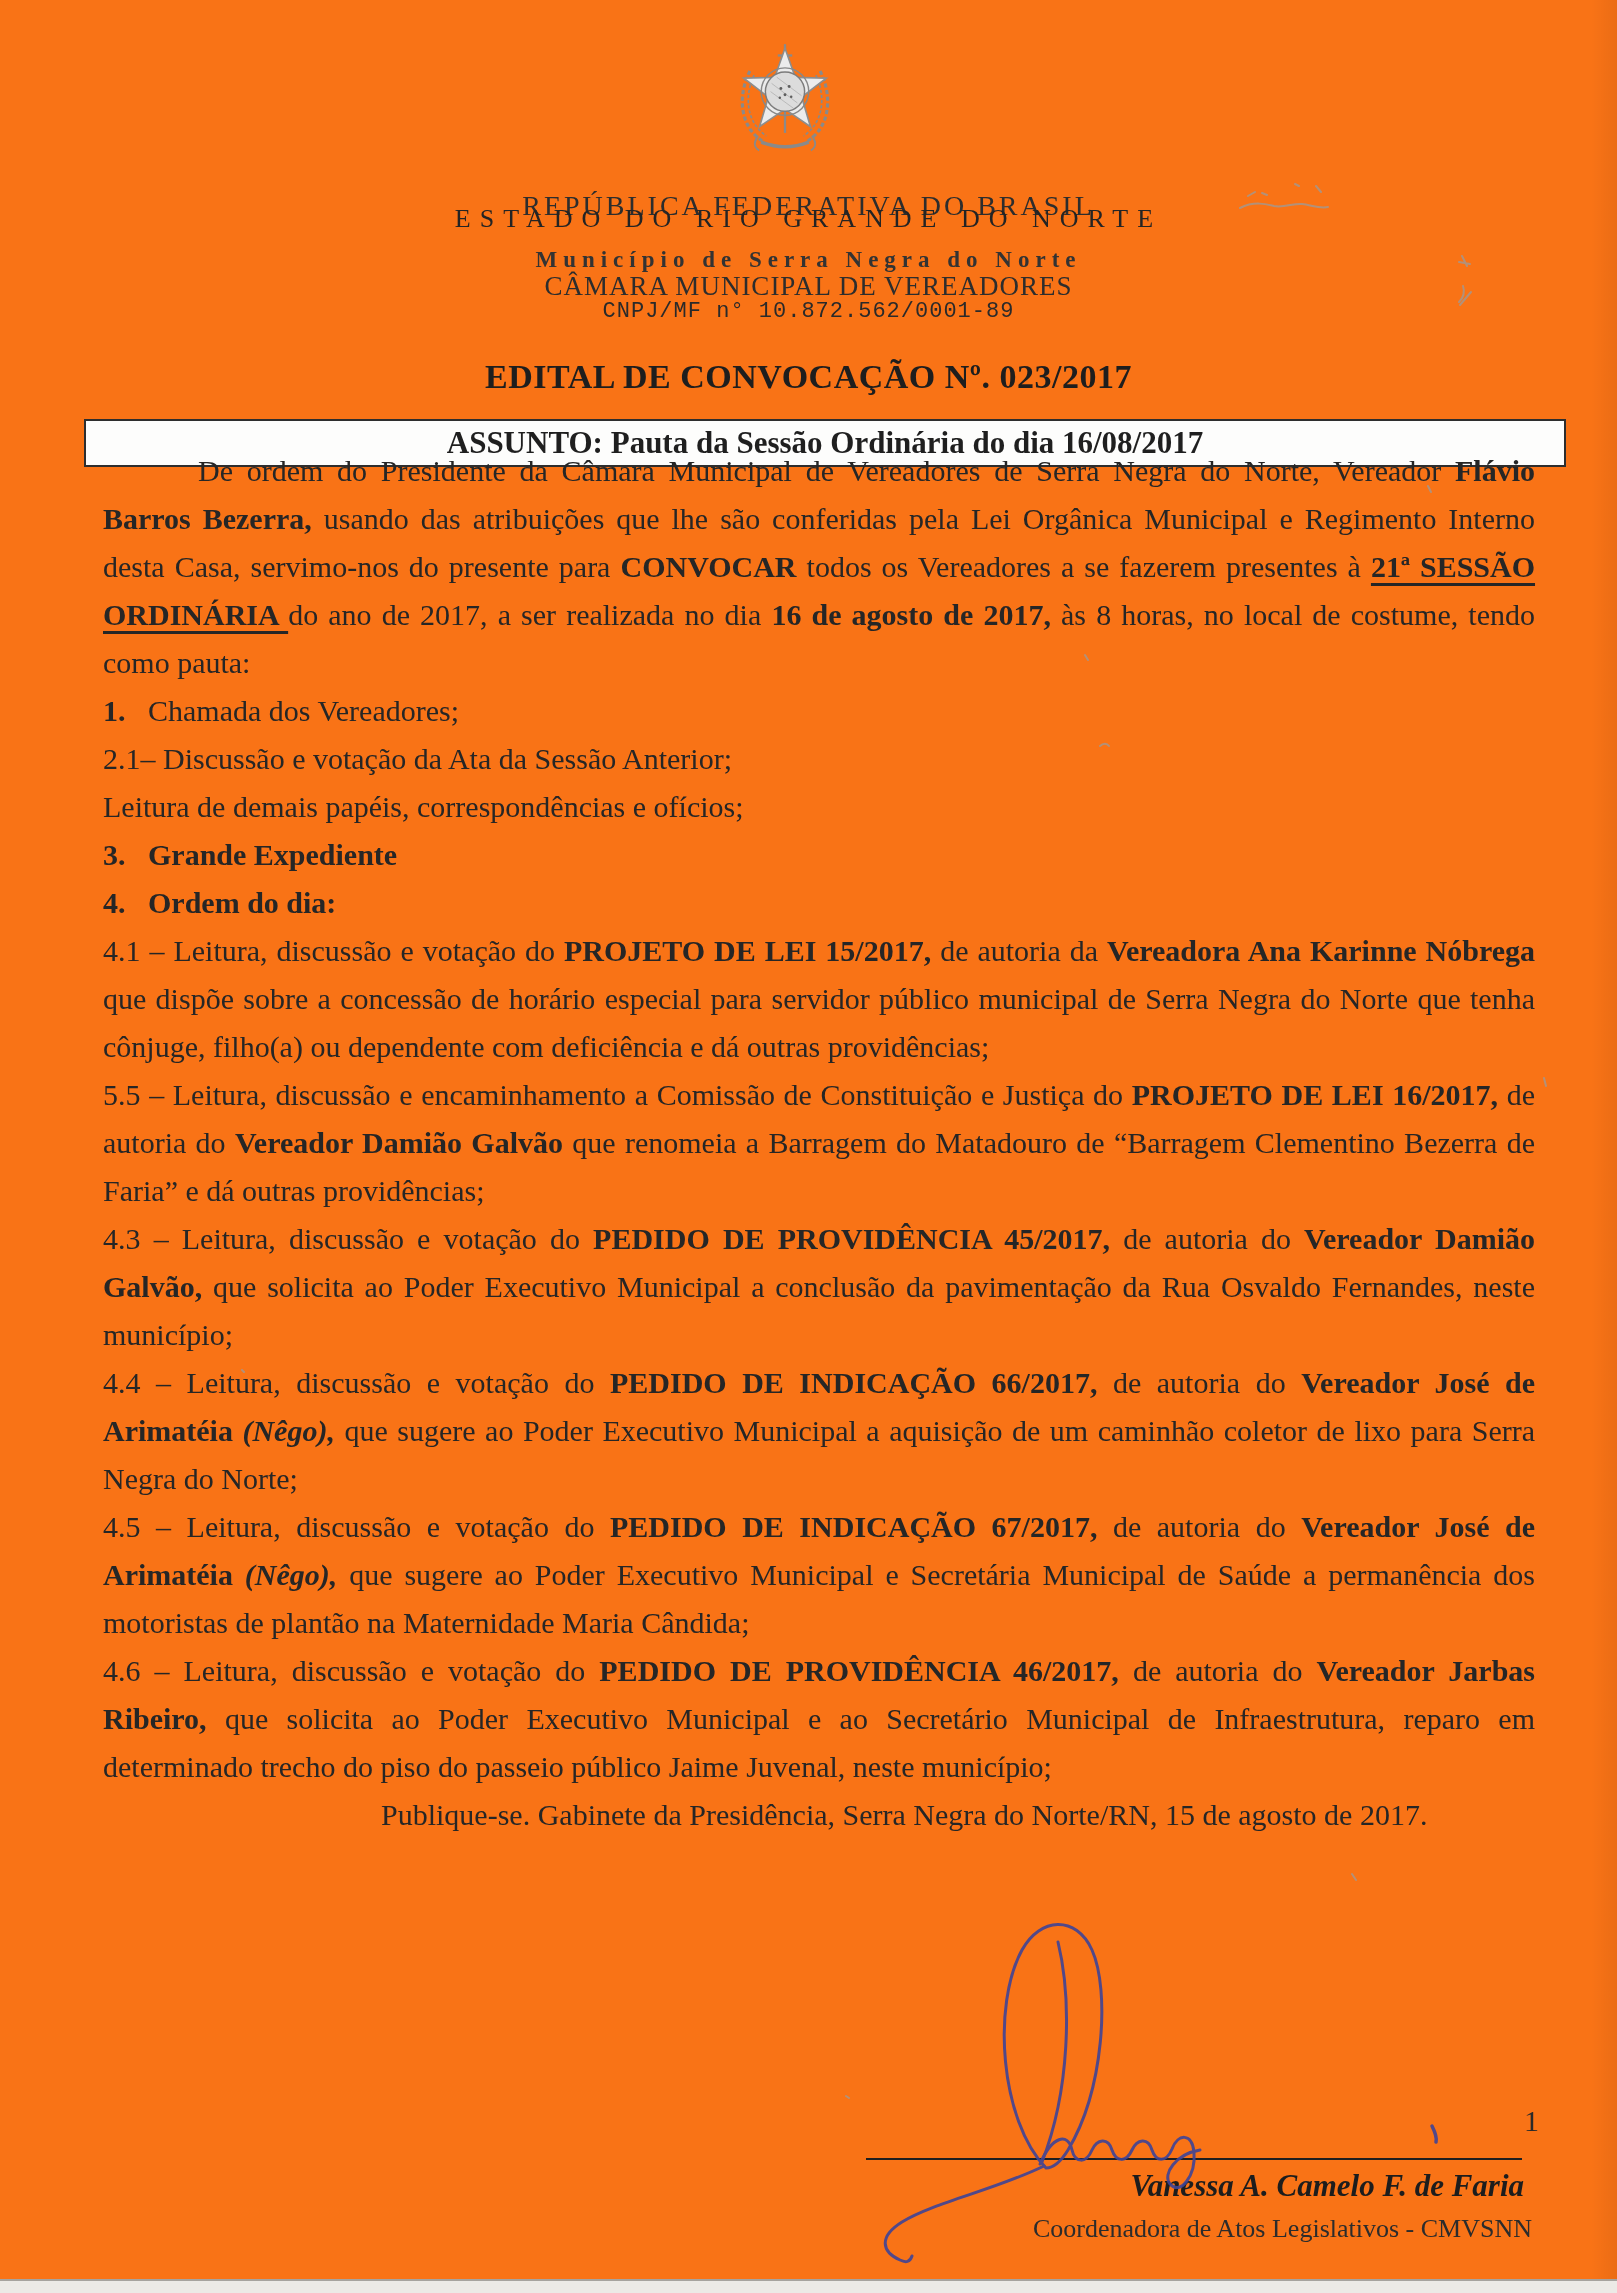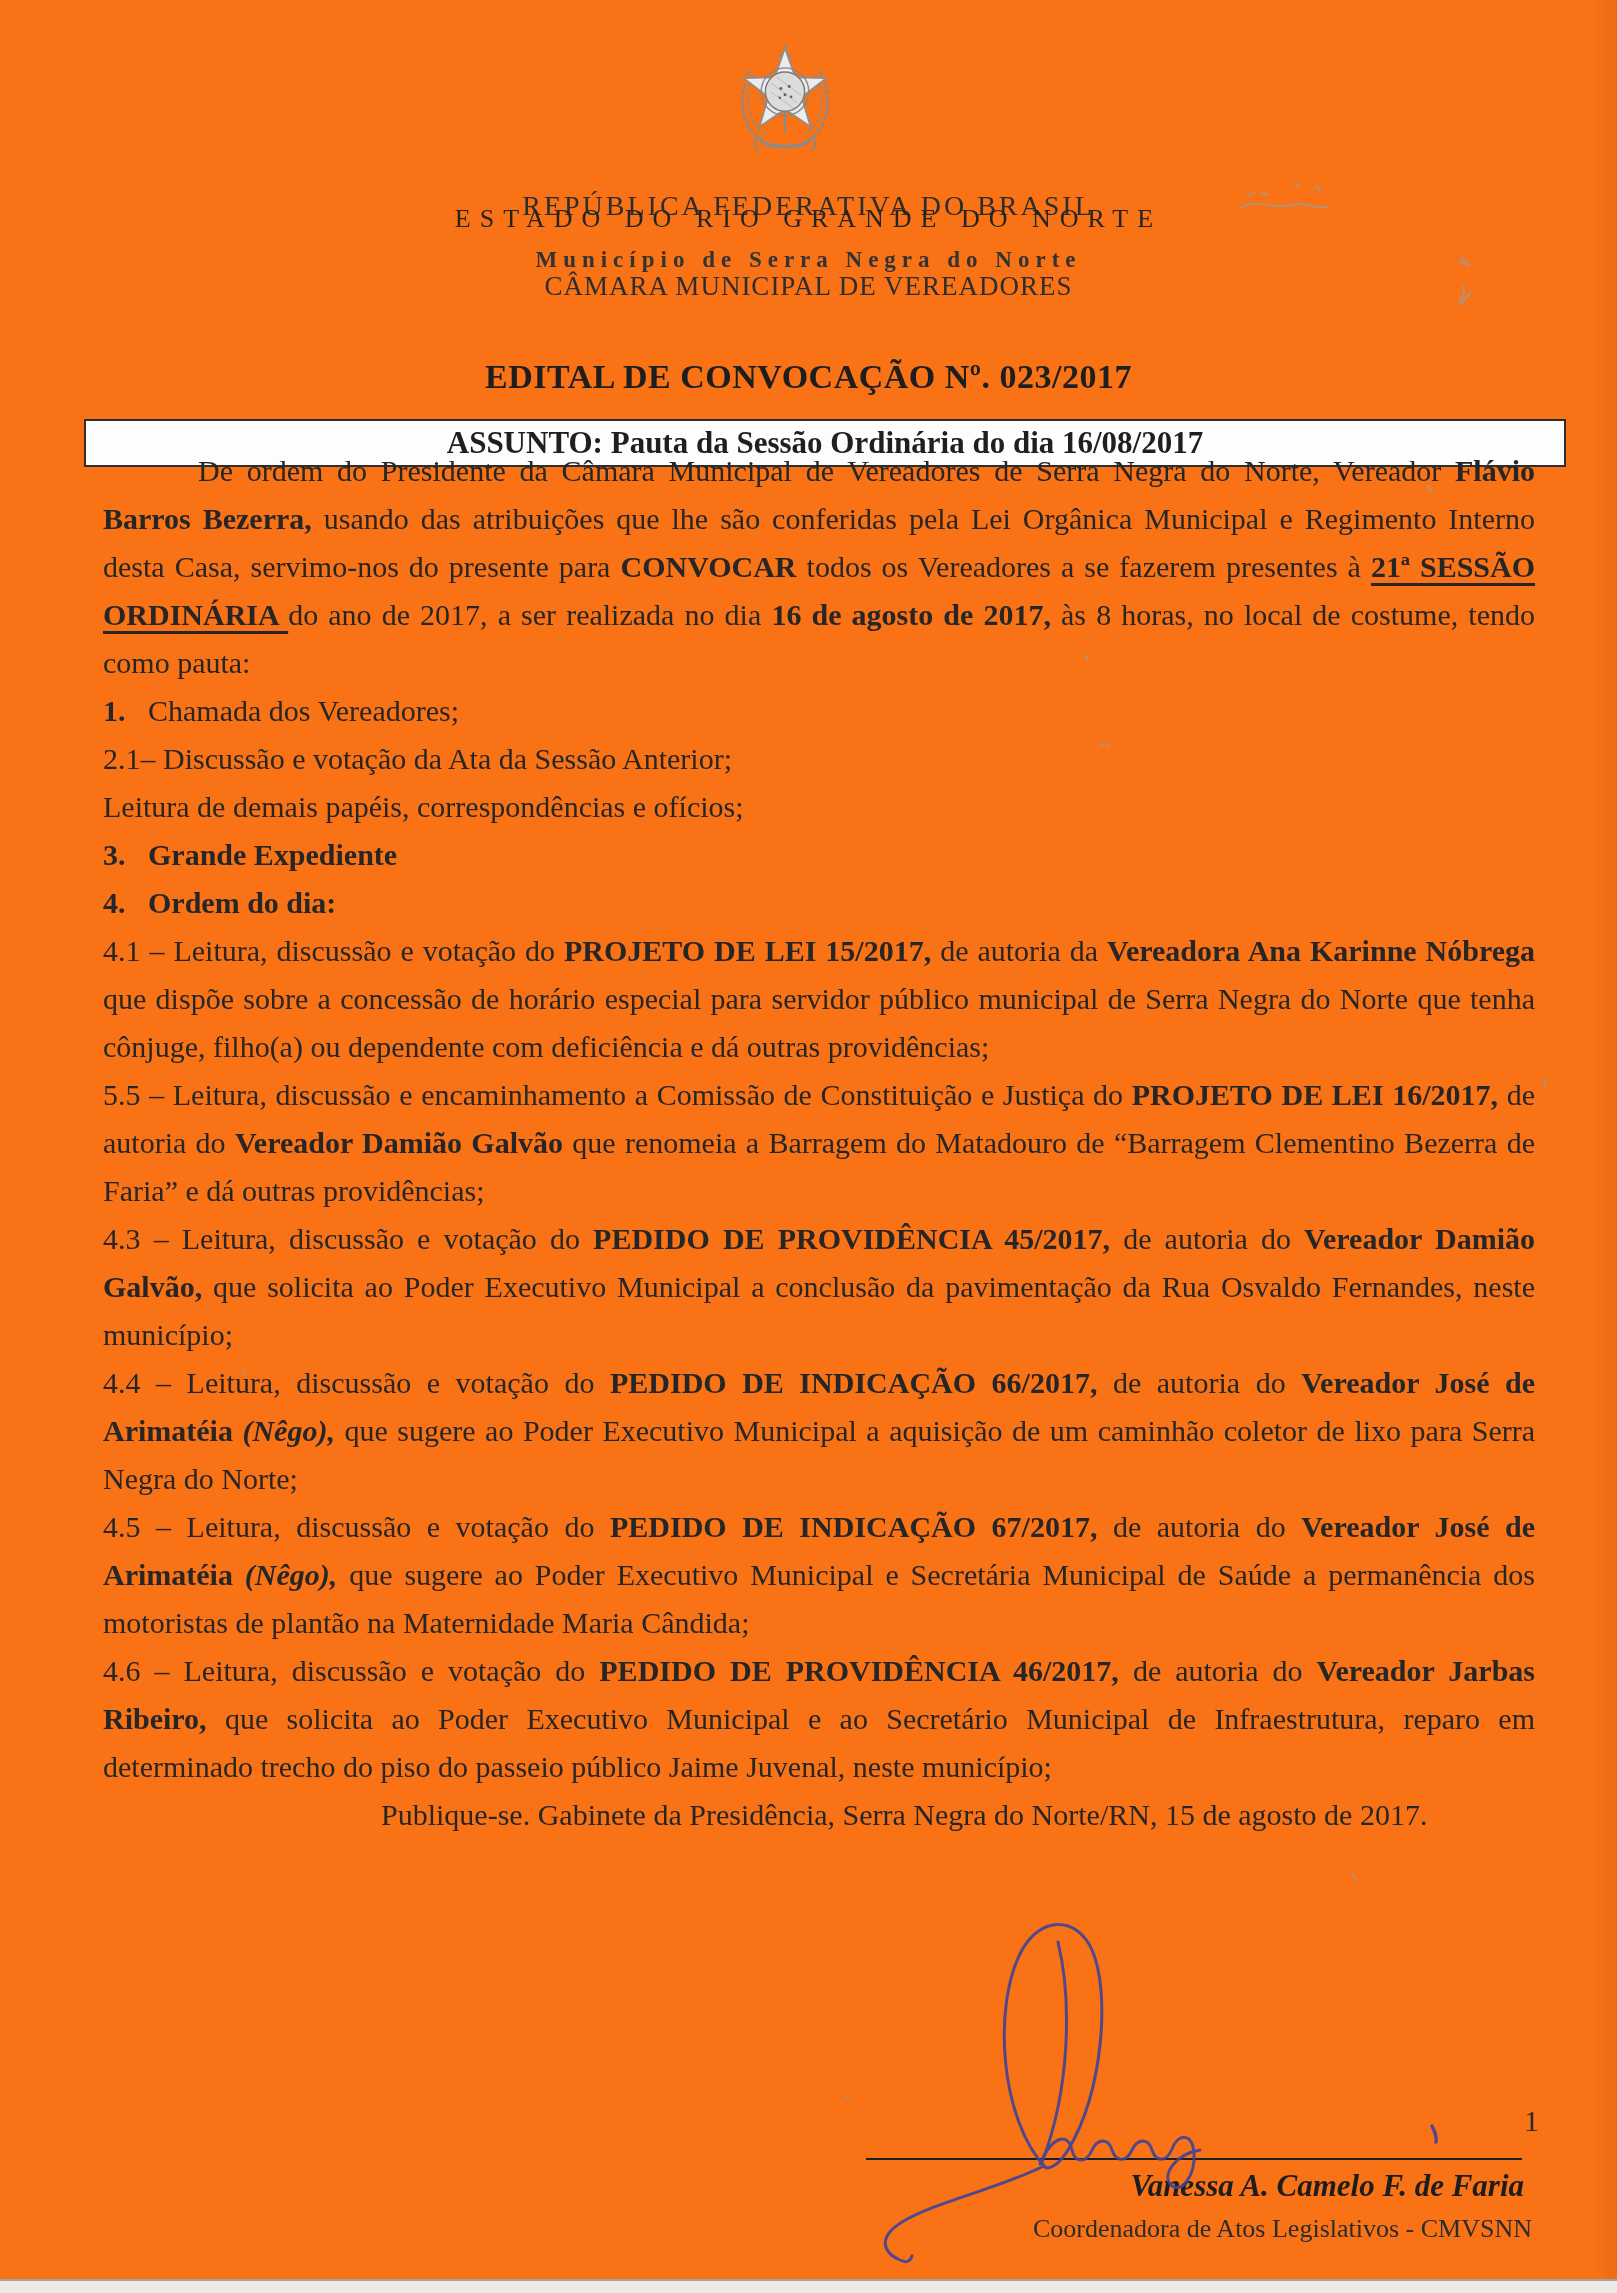--- a/index.html
+++ b/index.html
@@ -94,20 +94,21 @@
         <circle cx="50" cy="53" r="1.4"></circle>
       <circle cx="45" cy="56" r="1.2"></circle>
         <circle cx="56" cy="55" r="1.2"></circle>
     </g>
   </svg>
 
   <div class="hline h-republic">REPÚBLICA FEDERATIVA DO BRASIL</div>
   <div class="hline h-state">ESTADO DO RIO GRANDE DO NORTE</div>
   <div class="hline h-muni">Município de Serra Negra do Norte</div>
   <div class="hline h-chamber">CÂMARA MUNICIPAL DE VEREADORES</div>
+  <div class="hline h-cnpj">CNPJ/MF n° 10.872.562/0001-89</div>
 
   <div class="doc-title">EDITAL DE CONVOCAÇÃO Nº. 023/2017</div>
   <div class="subject-box">
     <span>ASSUNTO: Pauta da Sessão Ordinária do dia 16/08/2017</span>
   </div>
 
   <div class="doc-body">
     <p class="b-intro jt"><span>De ordem do Presidente da Câmara Municipal de Vereadores de Serra Negra do Norte, Vereador </span><span style="font-weight: bold;">Flávio Barros Bezerra,</span><span> usando das atribuições que lhe são conferidas pela Lei Orgânica Municipal e Regimento Interno desta Casa, servimo-nos do presente para </span><span style="font-weight: bold;">CONVOCAR</span><span> todos os Vereadores a se fazerem presentes à </span><span class="u" style="font-weight: bold;">21ª SESSÃO ORDINÁRIA </span><span>do ano de 2017, a ser realizada no dia </span><span style="font-weight: bold;">16 de agosto de 2017,</span><span> às 8 horas, no local de costume, tendo como pauta:</span></p>
     <p class="b-item1"><span style="font-weight: bold;">1.</span><span>&nbsp;&nbsp;&nbsp;Chamada dos Vereadores;</span></p>
     <p><span>2.1– Discussão e votação da Ata da Sessão Anterior;</span></p>

